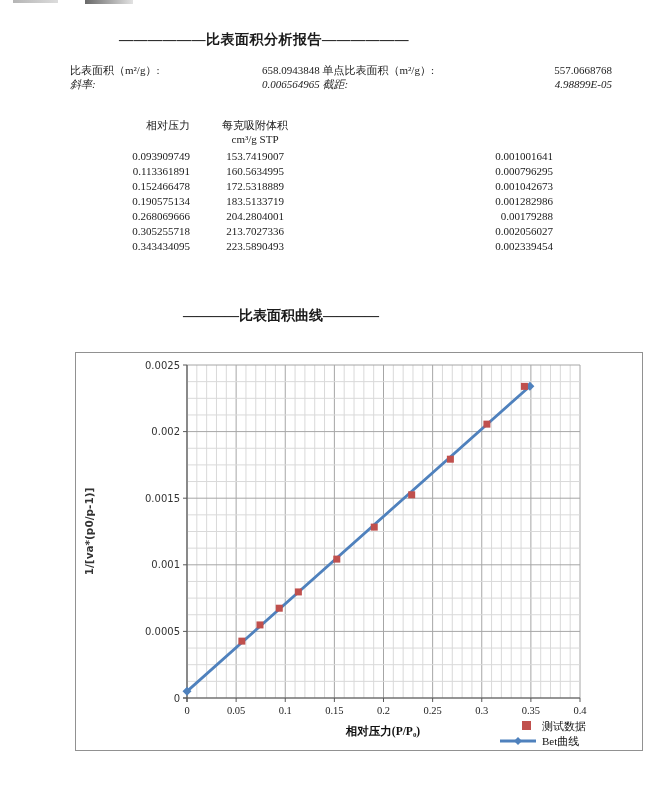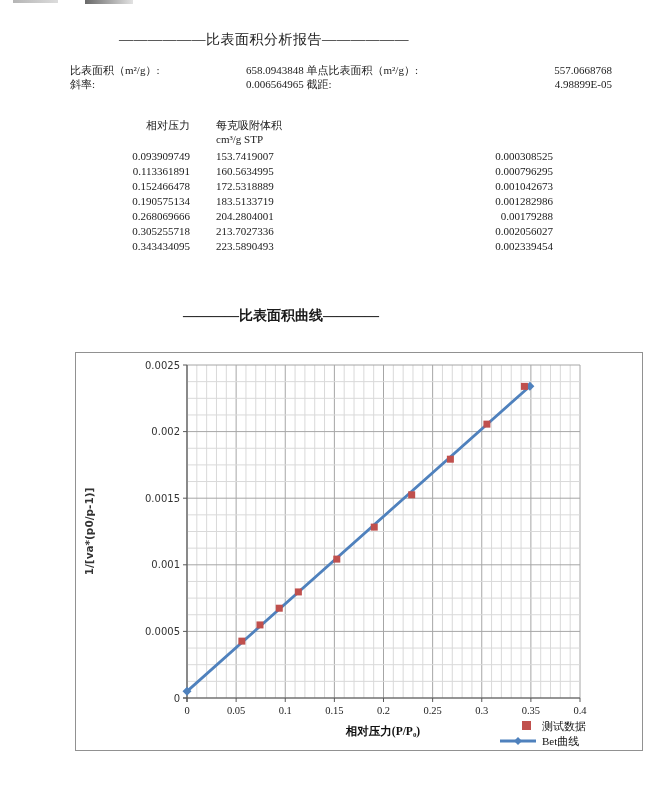--- a/index.html
+++ b/index.html
@@ -3,33 +3,33 @@
 <meta charset="utf-8">
 <style>
   * { margin:0; padding:0; box-sizing:border-box; }
   html,body { width:650px; height:799px; background:#ffffff; }
   body { font-family:"Liberation Serif","DejaVu Serif",serif; font-size:11px; color:#1a1a1a; position:relative; overflow:hidden; }
 
   .tab-artifact { position:absolute; top:0; }
   .tab-artifact-1 { left:13px; width:45px; height:3px; background:linear-gradient(to right,#b5b5b5,#dcdcdc); }
   .tab-artifact-2 { left:85px; width:48px; height:4px; background:linear-gradient(to right,#696969,#e2e2e2); }
 
-  .report-title { position:absolute; top:31px; left:0; width:528px; text-align:center; font-weight:normal; font-size:14px; letter-spacing:0.5px; }
+  .report-title { position:absolute; top:31px; left:0; width:528px; text-align:center; font-weight:bold; font-size:14px; letter-spacing:0.5px; }
   .chart-title  { position:absolute; top:307px; left:0; width:562px; text-align:center; font-weight:bold; font-size:14px; }
 
   .summary { position:absolute; top:63px; left:0; width:650px; height:30px; }
   .srow { position:absolute; left:0; width:650px; height:14px; line-height:14px; }
-  .srow.r1 { top:0; } .srow.r2 { top:14px; }
+  .srow.r1 { top:0; } .srow.r2 { top:14px;font-style:italic; }
   .s-label { position:absolute; left:70px; }
-  .s-mid   { position:absolute; left:246px;text-align:right; }
+  .s-mid   { position:absolute; left:262px;text-align:right; }
   .s-right { position:absolute; right:38px; text-align:right; }
 
   .datatable { position:absolute; top:118px; left:0; width:650px; height:182px; }
   .c1 { position:absolute; left:0;    width:190px; text-align:right;padding-left:6px; }
-  .c2 { position:absolute; left:216px; width:120px; }
+  .c2 { position:absolute; left:195px; width:120px; text-align:center; }
   .c3 { position:absolute; left:390px; width:163px; text-align:right; }
   .thead { position:absolute; top:0; left:0; width:650px; height:14px; line-height:14px; }
   .tsub  { position:absolute; top:14px; left:0; width:650px; height:14px; line-height:14px; }
   .tbody { position:absolute; top:31px; left:0; width:650px; }
   .trow { position:relative; height:15px; line-height:15px; }
 
   .chart-frame { position:absolute; top:352px; left:75px; width:568px; height:399px; border:1px solid #919191; background:#ffffff; }
 </style>
 </head>
 <body>
@@ -57,21 +57,21 @@
     <span class="c1">相对压力</span>
     <span class="c2">每克吸附体积</span>
   </div>
   <div class="tsub">
     <span class="c2">cm³/g STP</span>
   </div>
   <div class="tbody">
     <div class="trow">
         <span class="c1">0.093909749</span>
         <span class="c2">153.7419007</span>
-        <span class="c3">0.000308525</span>
+        <span class="c3">0.001001641</span>
       </div>
     <div class="trow">
         <span class="c1">0.113361891</span>
         <span class="c2">160.5634995</span>
         <span class="c3">0.000796295</span>
       </div>
     <div class="trow">
         <span class="c1">0.152466478</span>
         <span class="c2">172.5318889</span>
         <span class="c3">0.001042673</span>

